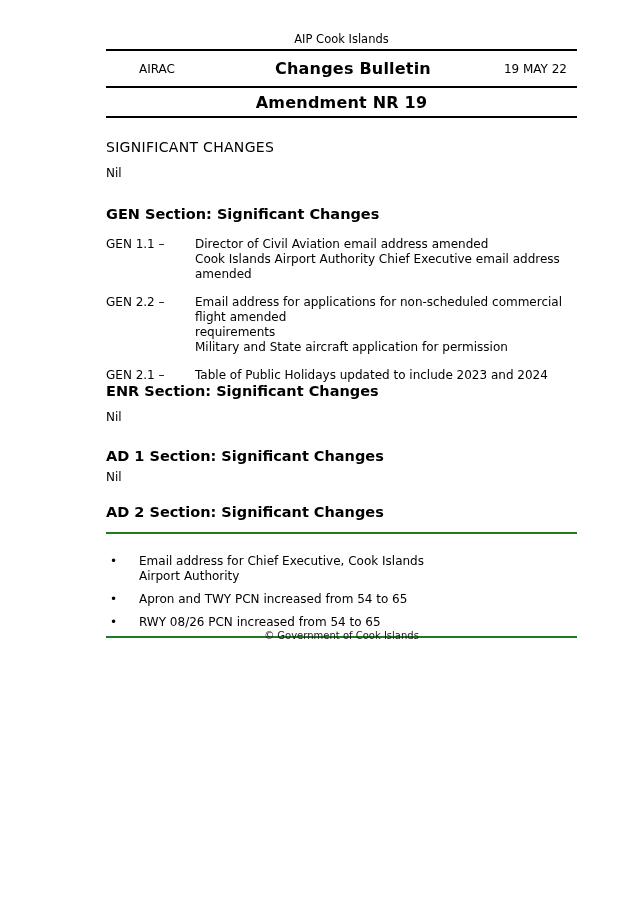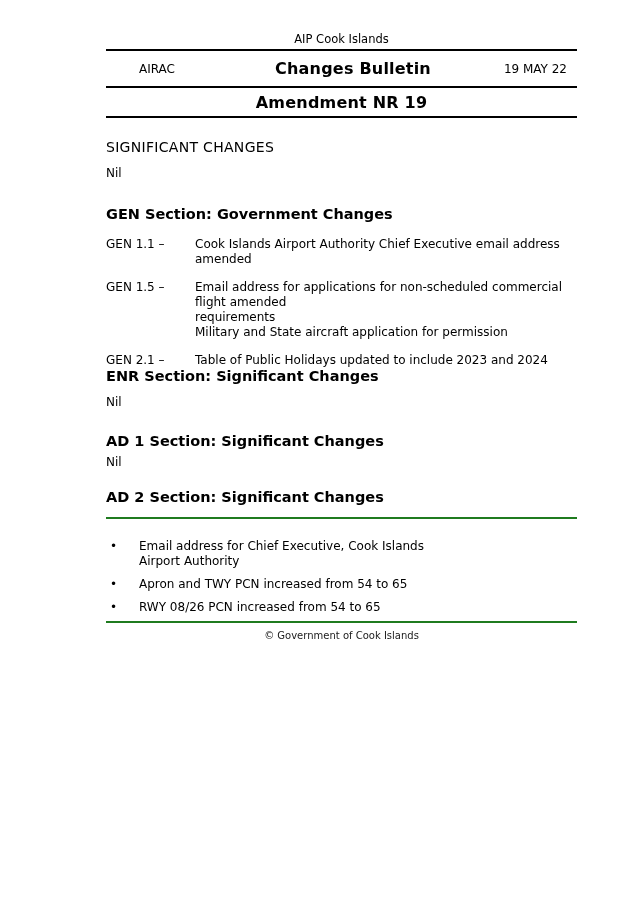--- a/index.html
+++ b/index.html
@@ -80,32 +80,33 @@
     <div class="hdr-row">
       <div class="hdr-left">AIRAC</div>
       <div class="hdr-center">Changes Bulletin</div>
       <div class="hdr-right">19 MAY 22</div>
     </div>
     <div class="amendment-row">Amendment NR 19</div>
 
     <div class="h-caps">SIGNIFICANT CHANGES</div>
     <div class="nil">Nil</div>
 
-    <div class="h-sect h-gen">GEN Section: Government Changes</div>
+    <div class="h-sect h-gen">GEN Section: Significant Changes</div>
 
     <div class="gen-item gen-first">
       <div class="gen-ref">GEN 1.1 –</div>
       <div>
+        <div class="gen-line">Director of Civil Aviation email address amended</div>
         <div class="gen-line">Cook Islands Airport Authority Chief Executive email address</div>
         <div class="gen-line">amended</div>
       </div>
     </div>
 
     <div class="gen-item gen-gap">
-      <div class="gen-ref">GEN 1.5 –</div>
+      <div class="gen-ref">GEN 2.2 –</div>
       <div>
         <div class="gen-line">Email address for applications for non-scheduled commercial</div>
         <div class="gen-line">flight amended</div>
         <div class="gen-line">requirements</div>
         <div class="gen-line">Military and State aircraft application for permission</div>
       </div>
     </div>
 
     <div class="gen-item gen-gap">
       <div class="gen-ref">GEN 2.1 –</div>

